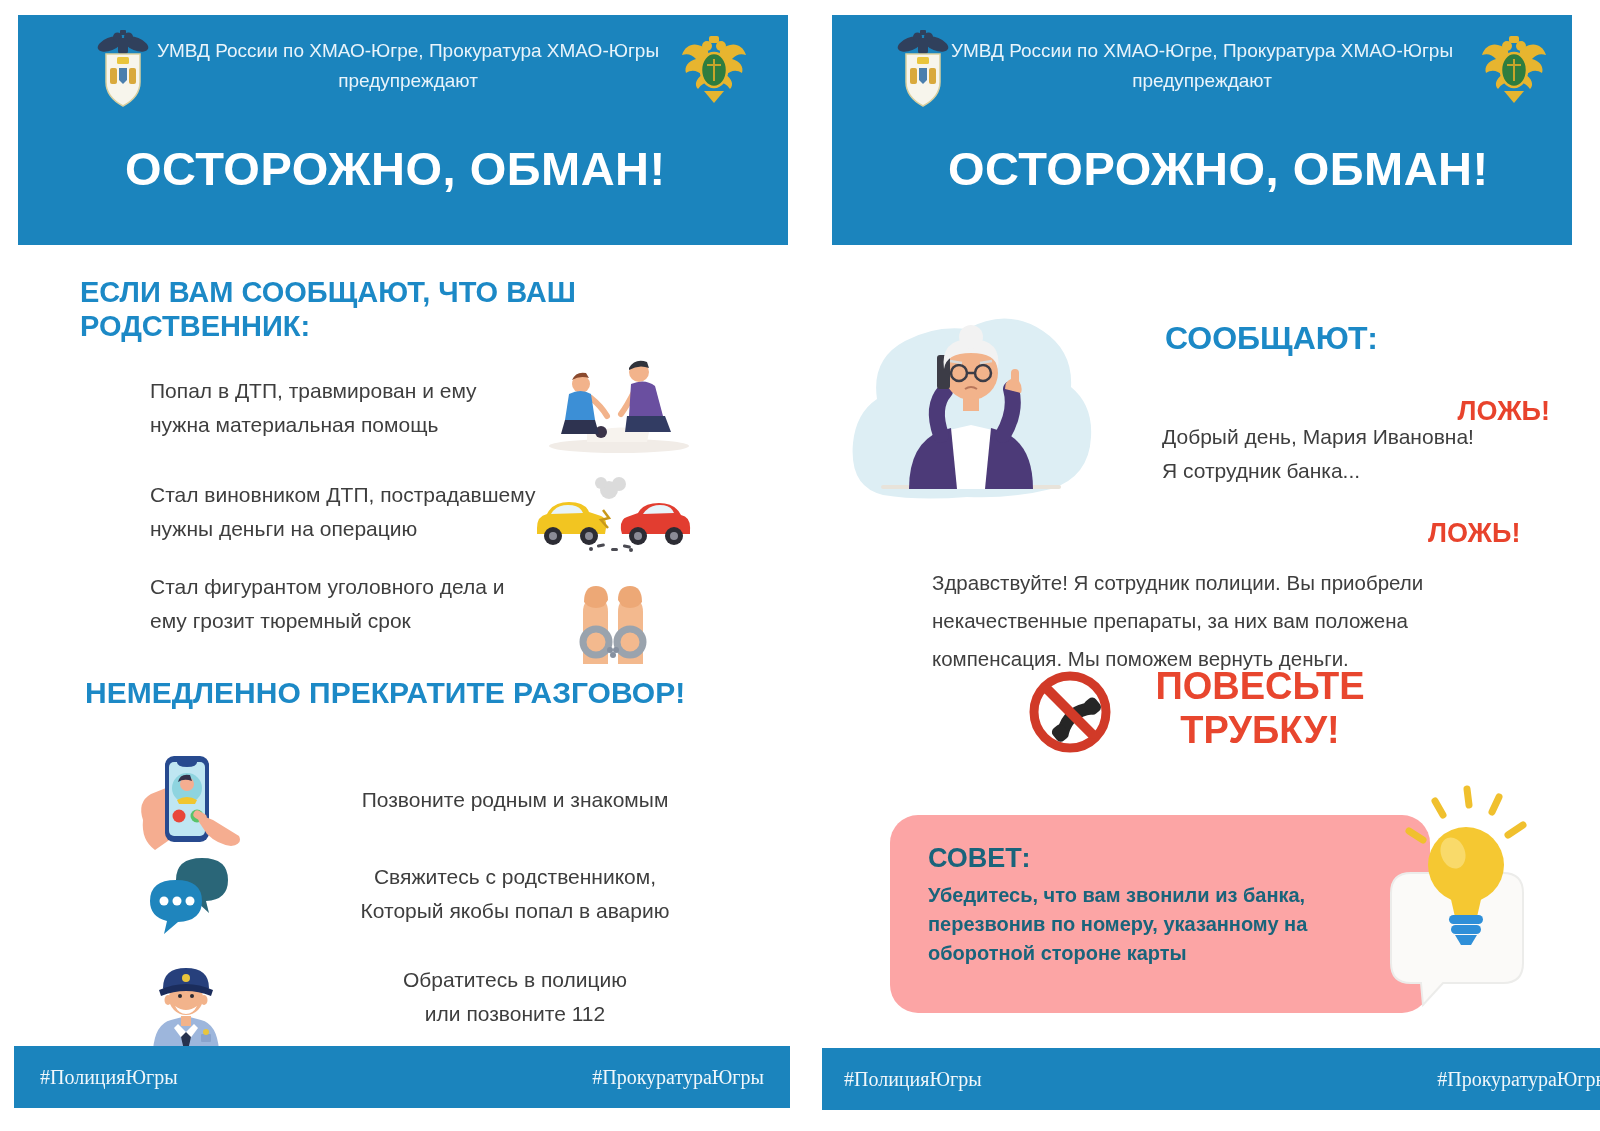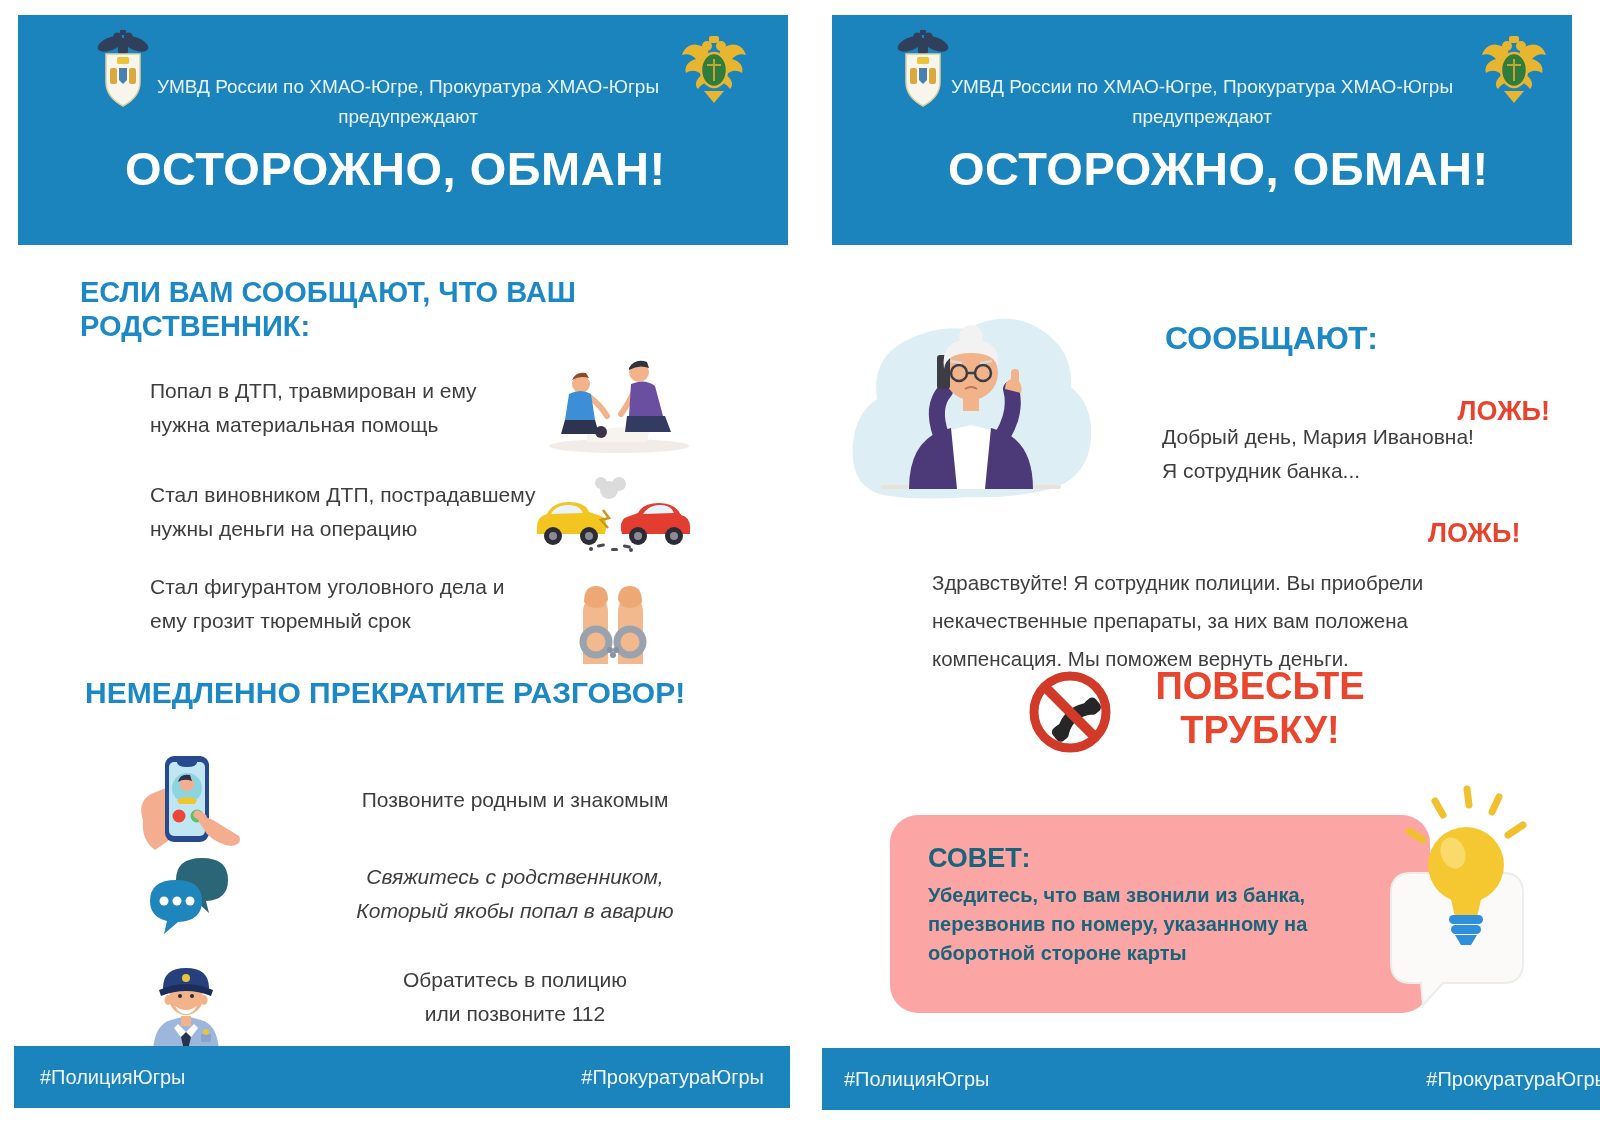--- a/index.html
+++ b/index.html
@@ -3,36 +3,36 @@
 <meta charset="utf-8">
 <style>
   html,body{margin:0;padding:0;background:#ffffff;}
   .canvas{position:relative;width:1600px;height:1131px;background:#ffffff;overflow:hidden;
           font-family:"Liberation Sans",sans-serif;}
   .poster{position:absolute;top:8px;width:786px;height:1115px;background:#ffffff;overflow:hidden;}
   #posterL{left:14px;}
   #posterR{left:815px;}
   .abs{position:absolute;}
   .band{position:absolute;background:#1b84bd;}
-  .org-text{font-size:19px;line-height:30px;color:#e9f4fb;text-align:center;font-weight:400;margin-top:36px;}
+  .org-text{font-size:19px;line-height:30px;color:#e9f4fb;text-align:center;font-weight:400;}
   .poster-title{font-size:47px;font-weight:800;color:#ffffff;letter-spacing:.5px;white-space:nowrap;margin-left:46px;}
   .h-blue{color:#1c89c6;font-weight:800;}
   .warn-heading{font-size:29px;line-height:34px;}
   .action-heading{font-size:30px;white-space:nowrap;}
   .scam-heading{font-size:32px;white-space:nowrap;}
   .body-text{font-size:21px;line-height:34px;color:#3e3e3e;}
   .pre{white-space:pre-line;}
   .center{text-align:center;}
   .right{text-align:right;}
   .lie{font-size:27px;font-weight:800;color:#e8432c;white-space:nowrap;}
   .hangup-text{font-size:38px;line-height:44px;font-weight:800;color:#e8462e;text-align:center;}
   .advice-box{position:absolute;background:#fca5a5;border-radius:28px;}
   .advice-heading{font-size:27px;font-weight:800;color:#19647b;}
   .advice-text{font-size:20px;line-height:29px;font-weight:700;color:#19647b;}
-  .hashtag{font-size:20px;color:#f0f7fb;}
+  .hashtag{font-size:20px;color:#f0f7fb;font-family:Liberation Serif, serif;}
   svg{display:block;}
 </style>
 </head>
 <body>
 
 <div class="canvas">
 
   <section class="poster" id="posterL">
 
     <div class="band" style="left:4px;top:7px;width:770px;height:230px;">
@@ -179,21 +179,21 @@
       <svg viewBox="0 0 92 88" width="92" height="88">
         <path d="M60 6 q26 0 26 22 q0 20 -22 21 l3 12 l-13 -12 q-20 -3 -20 -21 q0 -22 26 -22z" fill="#2a6678"></path>
         <path d="M34 28 q26 0 26 21 q0 20 -24 21 l-14 12 l3 -13 q-17 -4 -17 -20 q0 -21 26 -21z" fill="#1f85bd"></path>
         <g fill="#ffffff">
             <circle cx="22" cy="49" r="4.5"></circle>
             <circle cx="35" cy="49" r="4.5"></circle>
             <circle cx="48" cy="49" r="4.5"></circle>
           </g>
       </svg>
     </div>
-    <div class="abs body-text center pre" style="left:286px;top:852px;width:430px;font-style:italic;">Свяжитесь с родственником,
+    <div class="abs body-text center pre" style="left:286px;top:852px;width:430px;">Свяжитесь с родственником,
 Который якобы попал в аварию</div>
 
     <div class="abs" style="left:131px;top:942px;width:82px;height:100px;">
       <svg viewBox="0 0 82 100" width="82" height="100">
         <path d="M8 100 q2 -26 18 -30 l15 -4 l15 4 q16 4 18 30z" fill="#9db6dc"></path>
         <path d="M36 66 h10 v10 h-10z" fill="#f2b38b"></path>
         <path d="M33 74 l8 8 l8 -8 l4 4 l-12 16 l-12 -16z" fill="#ffffff"></path>
         <path d="M41 82 l5 5 l-3 13 h-4 l-3 -13z" fill="#27324e"></path>
         <rect x="56" y="84" width="10" height="8" rx="1" fill="#8aa3cc"></rect>
         <circle cx="61" cy="82" r="3" fill="#e9c53c"></circle>

